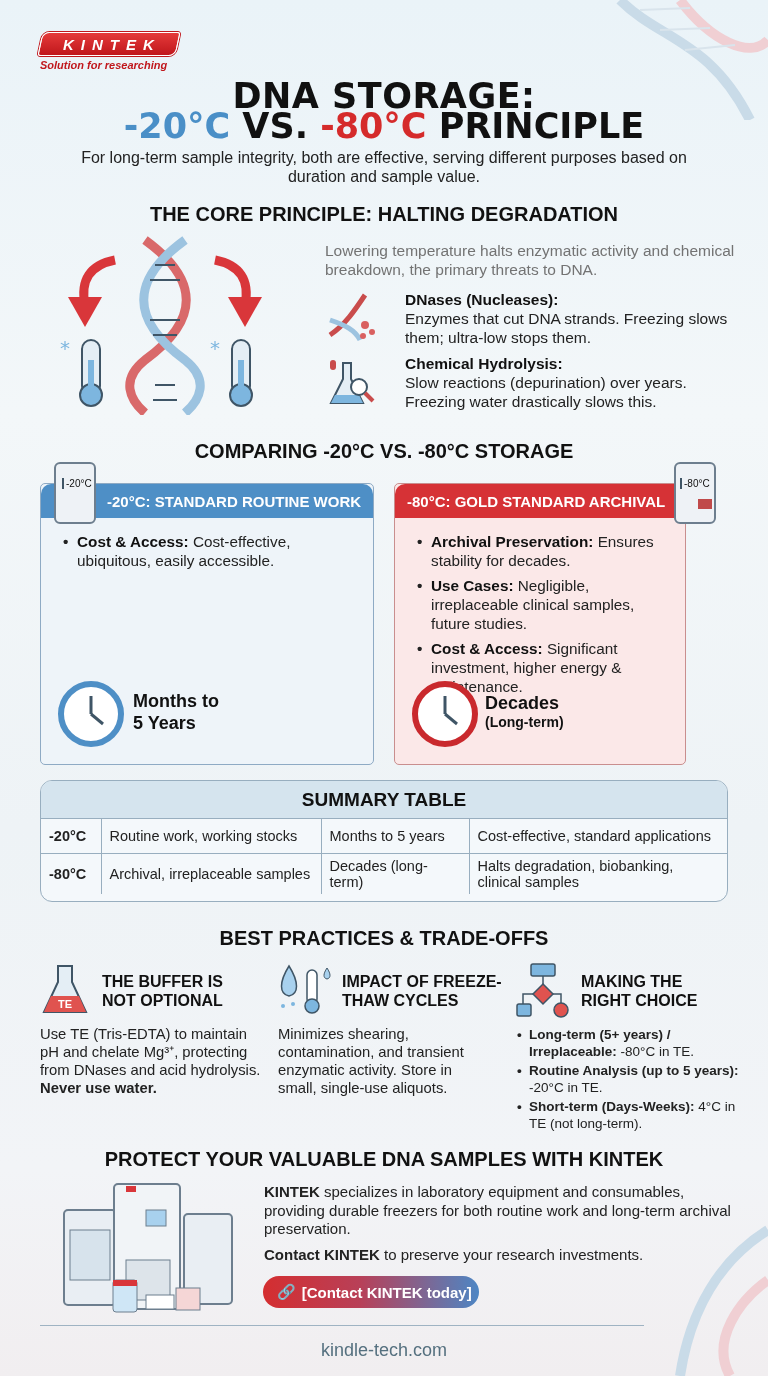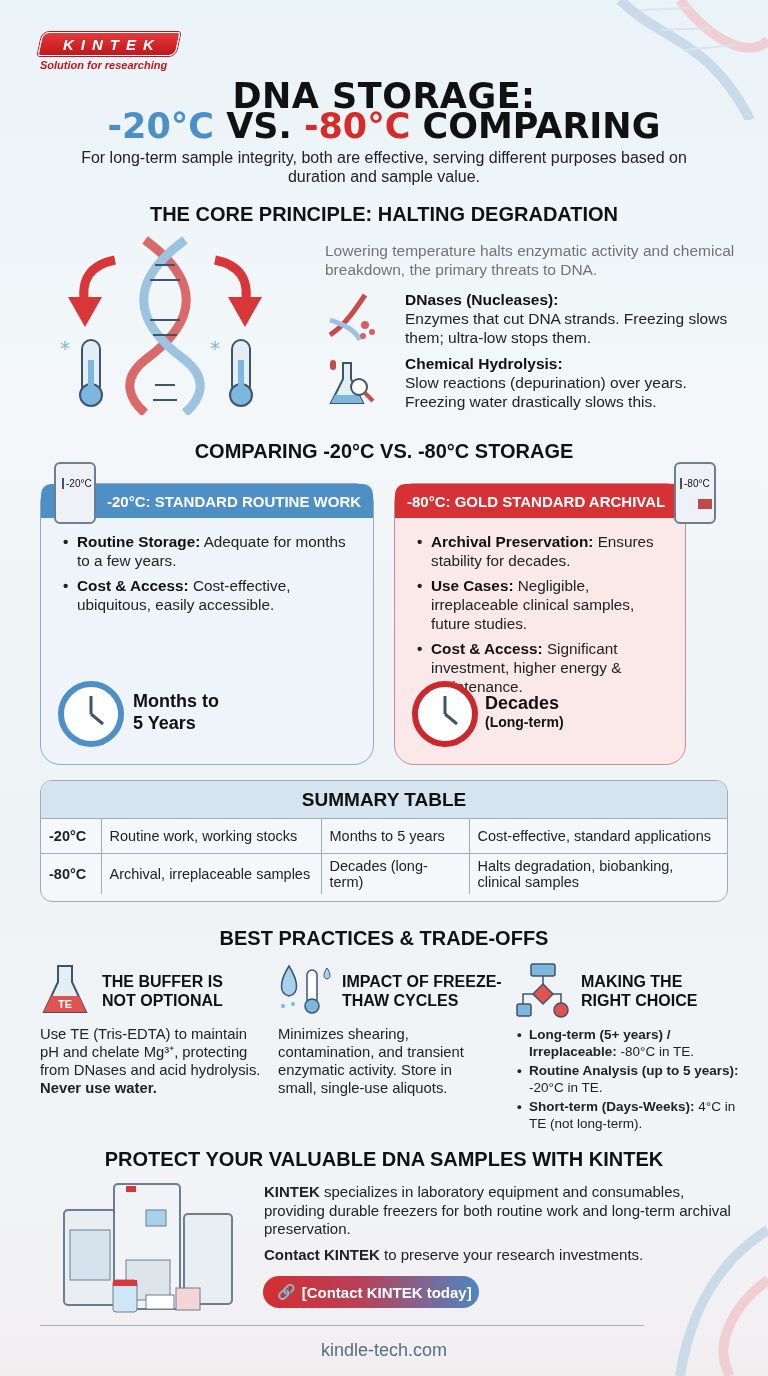--- a/index.html
+++ b/index.html
@@ -31,21 +31,21 @@
   .title2 .blue { color: #4a8fc7; }
   .title2 .red { color: #d52b2b; }
   .subtitle { left: 60px; width: 648px; top: 148px; text-align: center; font-size: 16px; line-height: 19px; color: #222; }
 
   .section-h { left: 0; width: 768px; text-align: center; font-weight: bold; font-size: 20px; color: #111; }
 
   .core-text { left: 325px; top: 241px; width: 420px; font-size: 15.5px; line-height: 19px; color: #737373; }
   .threat { left: 405px; width: 330px; font-size: 15.5px; line-height: 19px; color: #222; }
   .threat b { color: #111; }
 
-  .card { border-radius: 20px; overflow: visible; }
+  .card { border-radius: 5px; overflow: visible; }
   .card-blue { left: 40px; top: 483px; width: 334px; height: 282px; background: #eef4f9; border: 1.5px solid #8eaac4; }
   .card-red { left: 394px; top: 483px; width: 292px; height: 282px; background: #fbe8e8; border: 1.5px solid #c98e8e; }
   .card-head { height: 34px; border-radius: 10px 10px 0 0; color: #fff; font-weight: bold; font-size: 15px; display: flex; align-items: center; }
   .card-blue .card-head { background: #4e8fc6; padding-left: 66px; }
   .card-red .card-head { background: #d63236; padding-left: 12px; }
   .card ul { list-style: none; padding: 14px 18px 0 22px; }
   .card li { position: relative; padding-left: 14px; font-size: 15.3px; line-height: 19px; margin-bottom: 6px; color: #222; }
   .card li::before { content: "•"; position: absolute; left: 0; top: 0; font-weight: bold; }
   .card li b { color: #111; }
   .dur-label { font-weight: bold; font-size: 18px; line-height: 22px; }
@@ -93,21 +93,21 @@
 
 <div class="abs logo">
   <div class="logo-badge">
       <span>KINTEK</span>
     </div>
   <div class="logo-tag">Solution for researching</div>
 </div>
 
 <div class="abs title1">DNA STORAGE:</div>
 <div class="abs title2">
-  <span class="blue">-20°C</span><span> VS. </span><span class="red">-80°C</span><span> COMPARING</span>
+  <span class="blue">-20°C</span><span> VS. </span><span class="red">-80°C</span><span> PRINCIPLE</span>
 </div>
 <div class="abs subtitle">For long-term sample integrity, both are effective, serving different purposes based on duration and sample value.</div>
 
 <div class="abs section-h" style="top:203px">THE CORE PRINCIPLE: HALTING DEGRADATION</div>
 
 <svg class="abs" style="left:50px;top:235px" width="230" height="180" viewBox="0 0 230 180">
 
   <path d="M65 25 C40 30, 30 45, 35 70" stroke="#d9363a" stroke-width="9" fill="none"></path>
   <polygon points="18,62 52,62 35,92" fill="#d9363a"></polygon>
   <path d="M165 25 C190 30, 200 45, 195 70" stroke="#d9363a" stroke-width="9" fill="none"></path>
@@ -162,21 +162,20 @@
 <div class="abs threat" style="top:354px">
   <b>Chemical Hydrolysis:</b><br>
   <span>Slow reactions (depurination) over years. Freezing water drastically slows this.</span>
 </div>
 
 <div class="abs section-h" style="top:440px">COMPARING -20°C VS. -80°C STORAGE</div>
 
 <div class="abs card card-blue">
   <div class="card-head">-20°C: STANDARD ROUTINE WORK</div>
   <ul>
-    <li><b>Routine Storage:</b><span> Adequate for months to a few years.</span></li>
     <li><b>Cost &amp; Access:</b><span> Cost-effective, ubiquitous, easily accessible.</span></li>
   </ul>
   <svg class="abs" style="left:16px;top:196px" width="68" height="68" viewBox="0 0 68 68">
     <circle cx="34" cy="34" r="30" fill="#fff" stroke="#4e8fc6" stroke-width="6"></circle>
     <line x1="34" y1="34" x2="34" y2="16" stroke="#3f5566" stroke-width="3"></line>
     <line x1="34" y1="34" x2="46" y2="44" stroke="#3f5566" stroke-width="3"></line>
   </svg>
   <div class="abs dur-label" style="left:92px;top:206px">
     <div>Months to</div>
     <div>5 Years</div>

